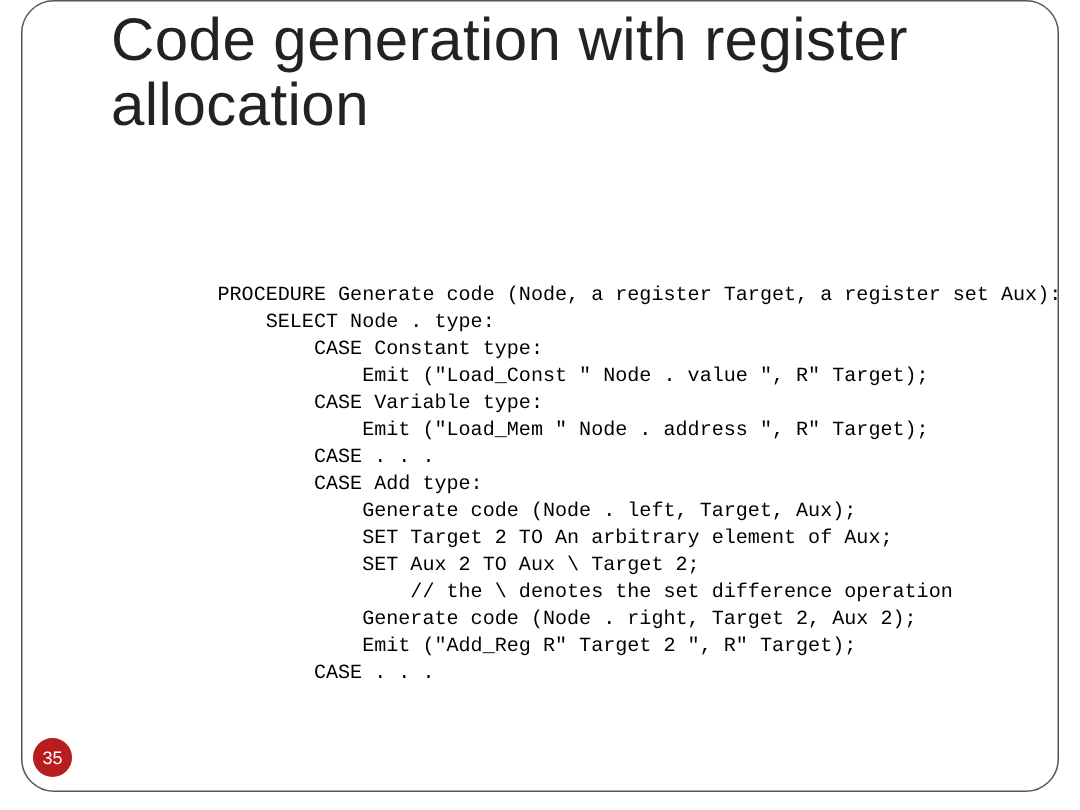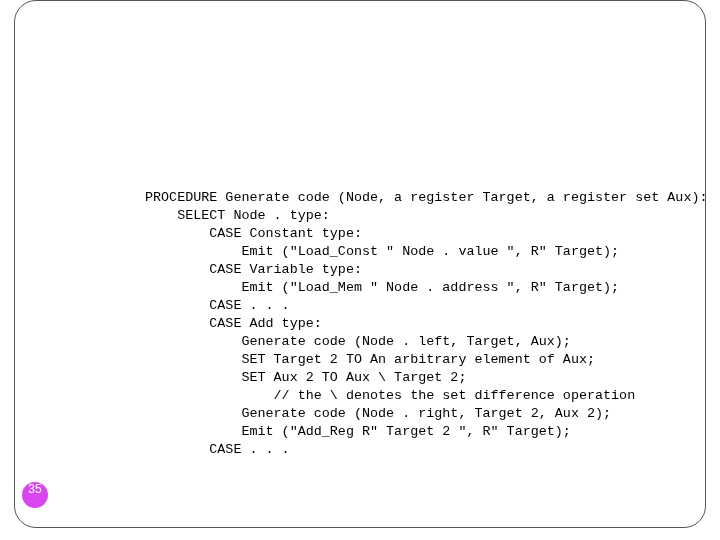--- a/index.html
+++ b/index.html
@@ -1,26 +1,27 @@
 <!DOCTYPE html>
 <html><head>
 <meta charset="utf-8">
 <style>
   html,body{margin:0;padding:0;width:720px;height:540px;background:#fff;font-family:"Segoe UI","Helvetica Neue",Arial,sans-serif;}
   .slide{position:relative;box-sizing:border-box;width:720px;height:540px;}
   .frame{position:absolute;left:14px;right:14px;top:0;bottom:12px;border:1px solid #555;border-radius:22px;}
   .title{position:absolute;left:74px;top:6px;font-size:40px;font-weight:300;color:#222;line-height:1.08;letter-spacing:0.3px;}
   .code{position:absolute;left:98px;top:176px;right:10px;font-family:"Courier New",Courier,monospace;font-size:13.4px;line-height:1.34;color:#000;white-space:pre;margin-left:47px;}
-  .pagenum{position:absolute;left:22px;bottom:32px;width:26px;height:26px;border-radius:50%;background:#d946ef;color:#fff;display:flex;justify-content:center;font-size:12px;}
+  .pagenum{position:absolute;left:22px;bottom:22px;width:26px;height:26px;border-radius:50%;background:#b91c1c;color:#fff;display:flex;align-items:center;justify-content:center;font-size:12px;}
 </style>
 </head>
 <body>
 
 <div class="slide">
   <div class="frame"></div>
+  <div class="title">Code generation with register allocation</div>
   <pre class="code">PROCEDURE Generate code (Node, a register Target, a register set Aux):
     SELECT Node . type:
         CASE Constant type:
             Emit ("Load_Const " Node . value ", R" Target);
         CASE Variable type:
             Emit ("Load_Mem " Node . address ", R" Target);
         CASE . . .
         CASE Add type:
             Generate code (Node . left, Target, Aux);
             SET Target 2 TO An arbitrary element of Aux;

